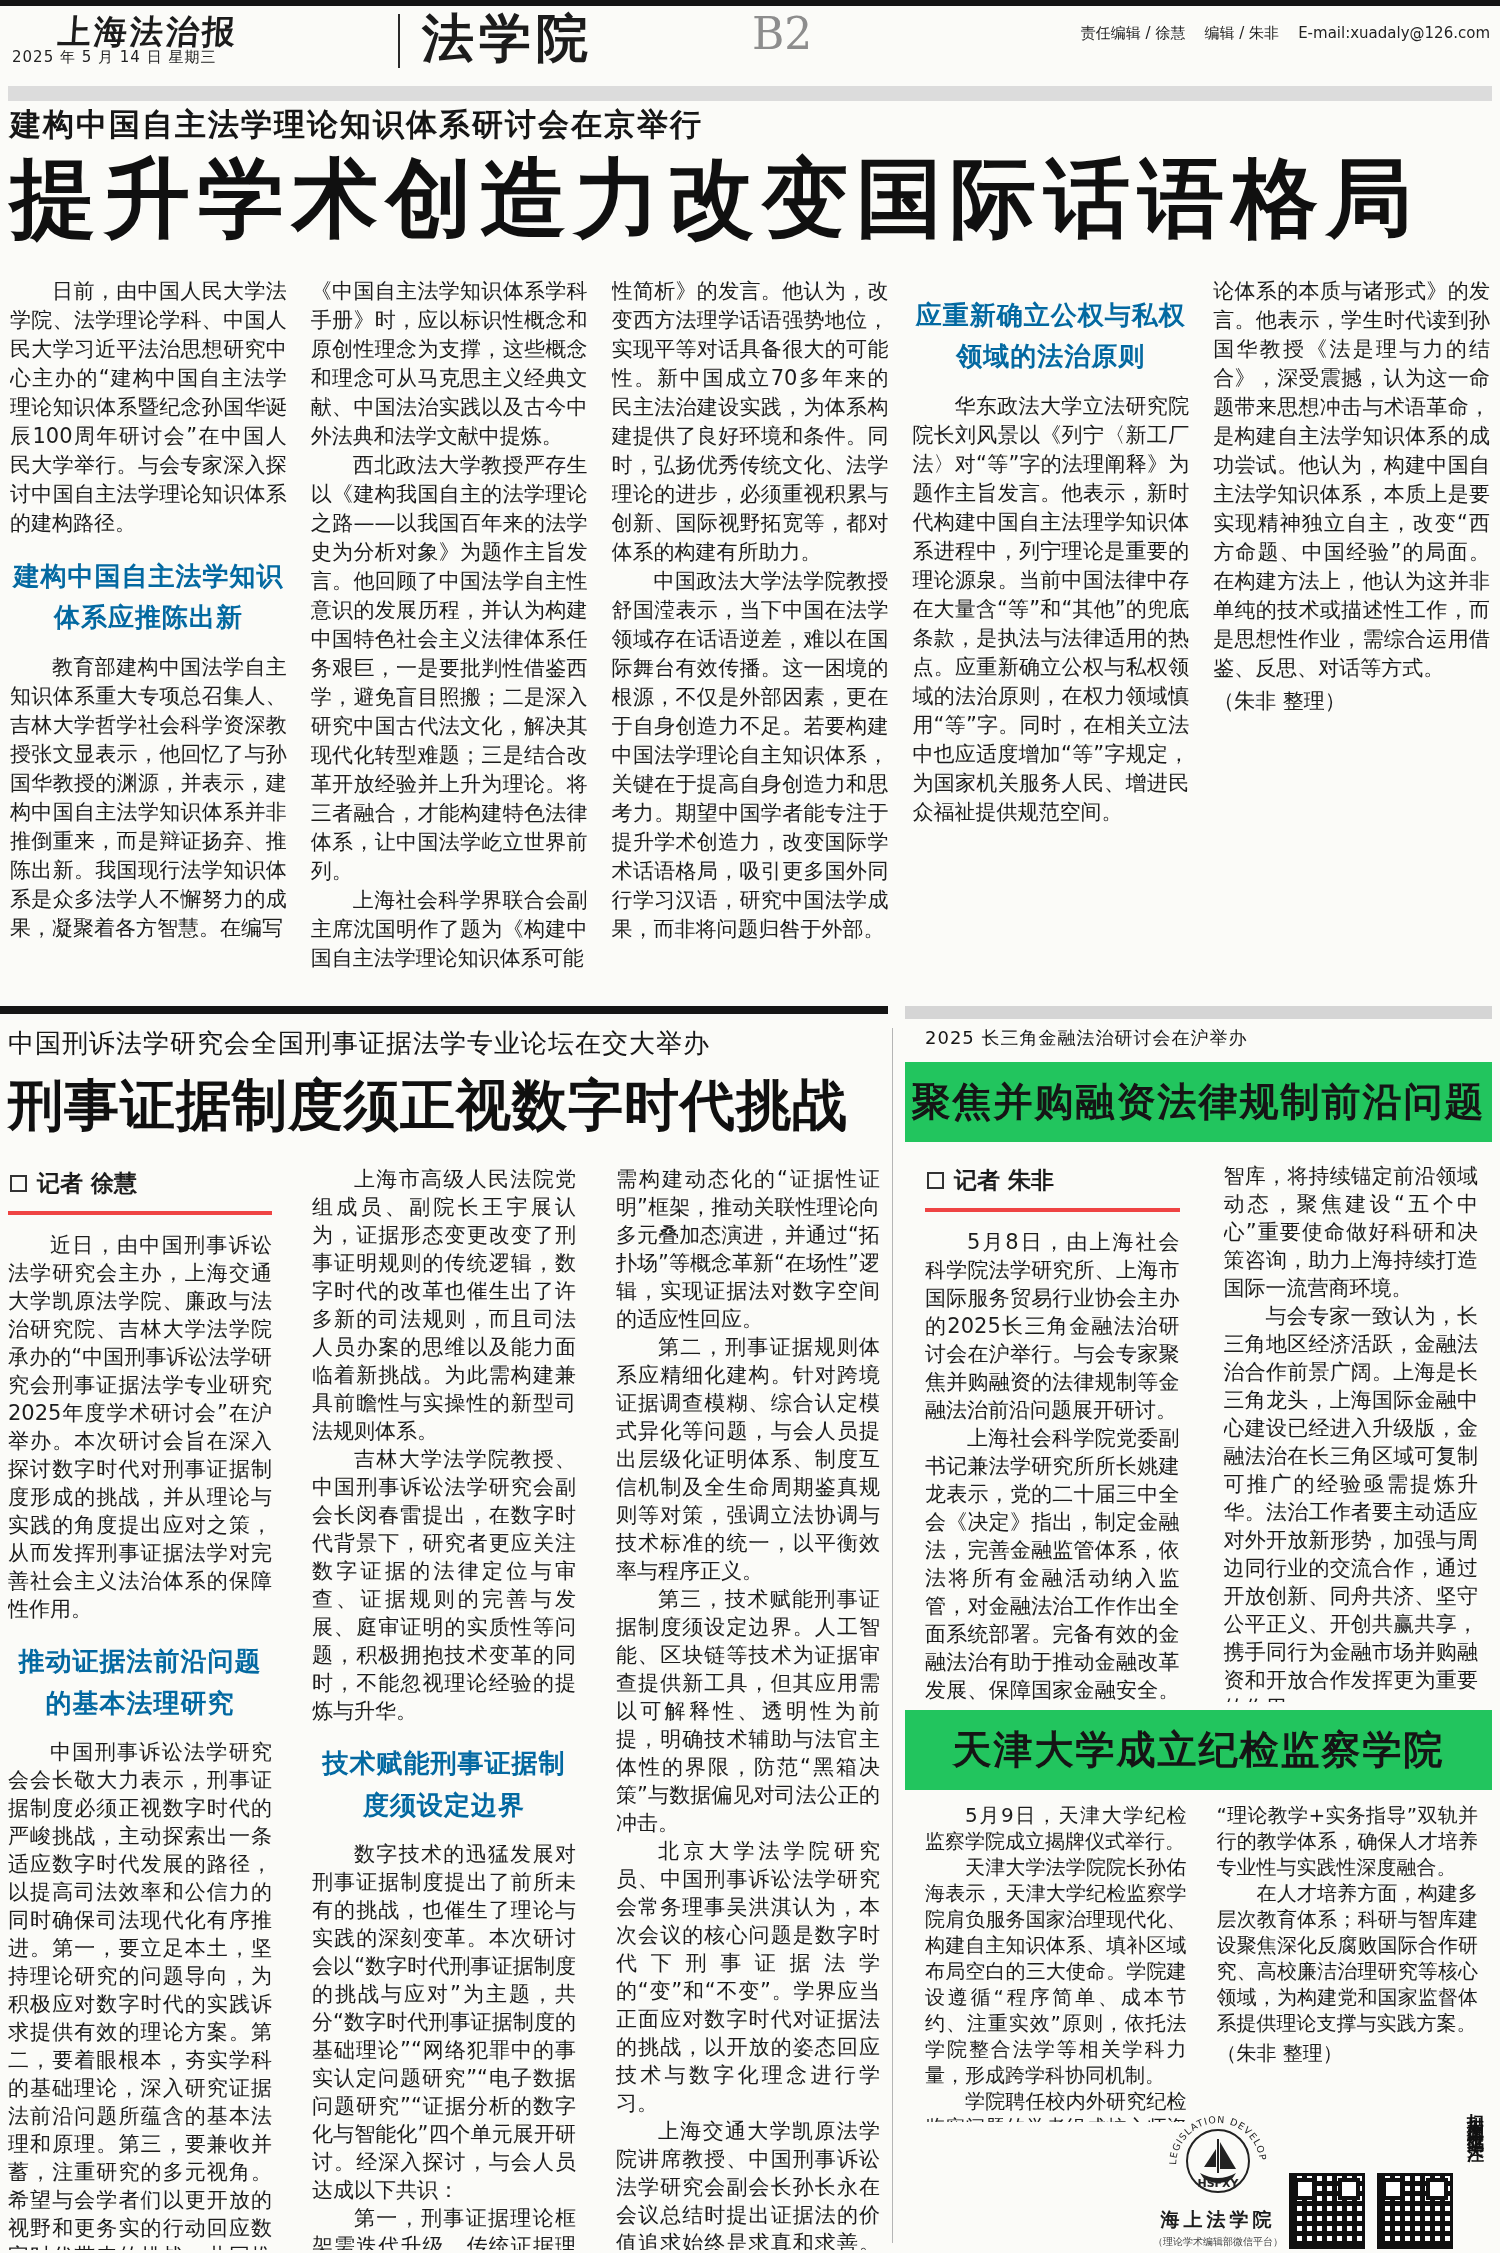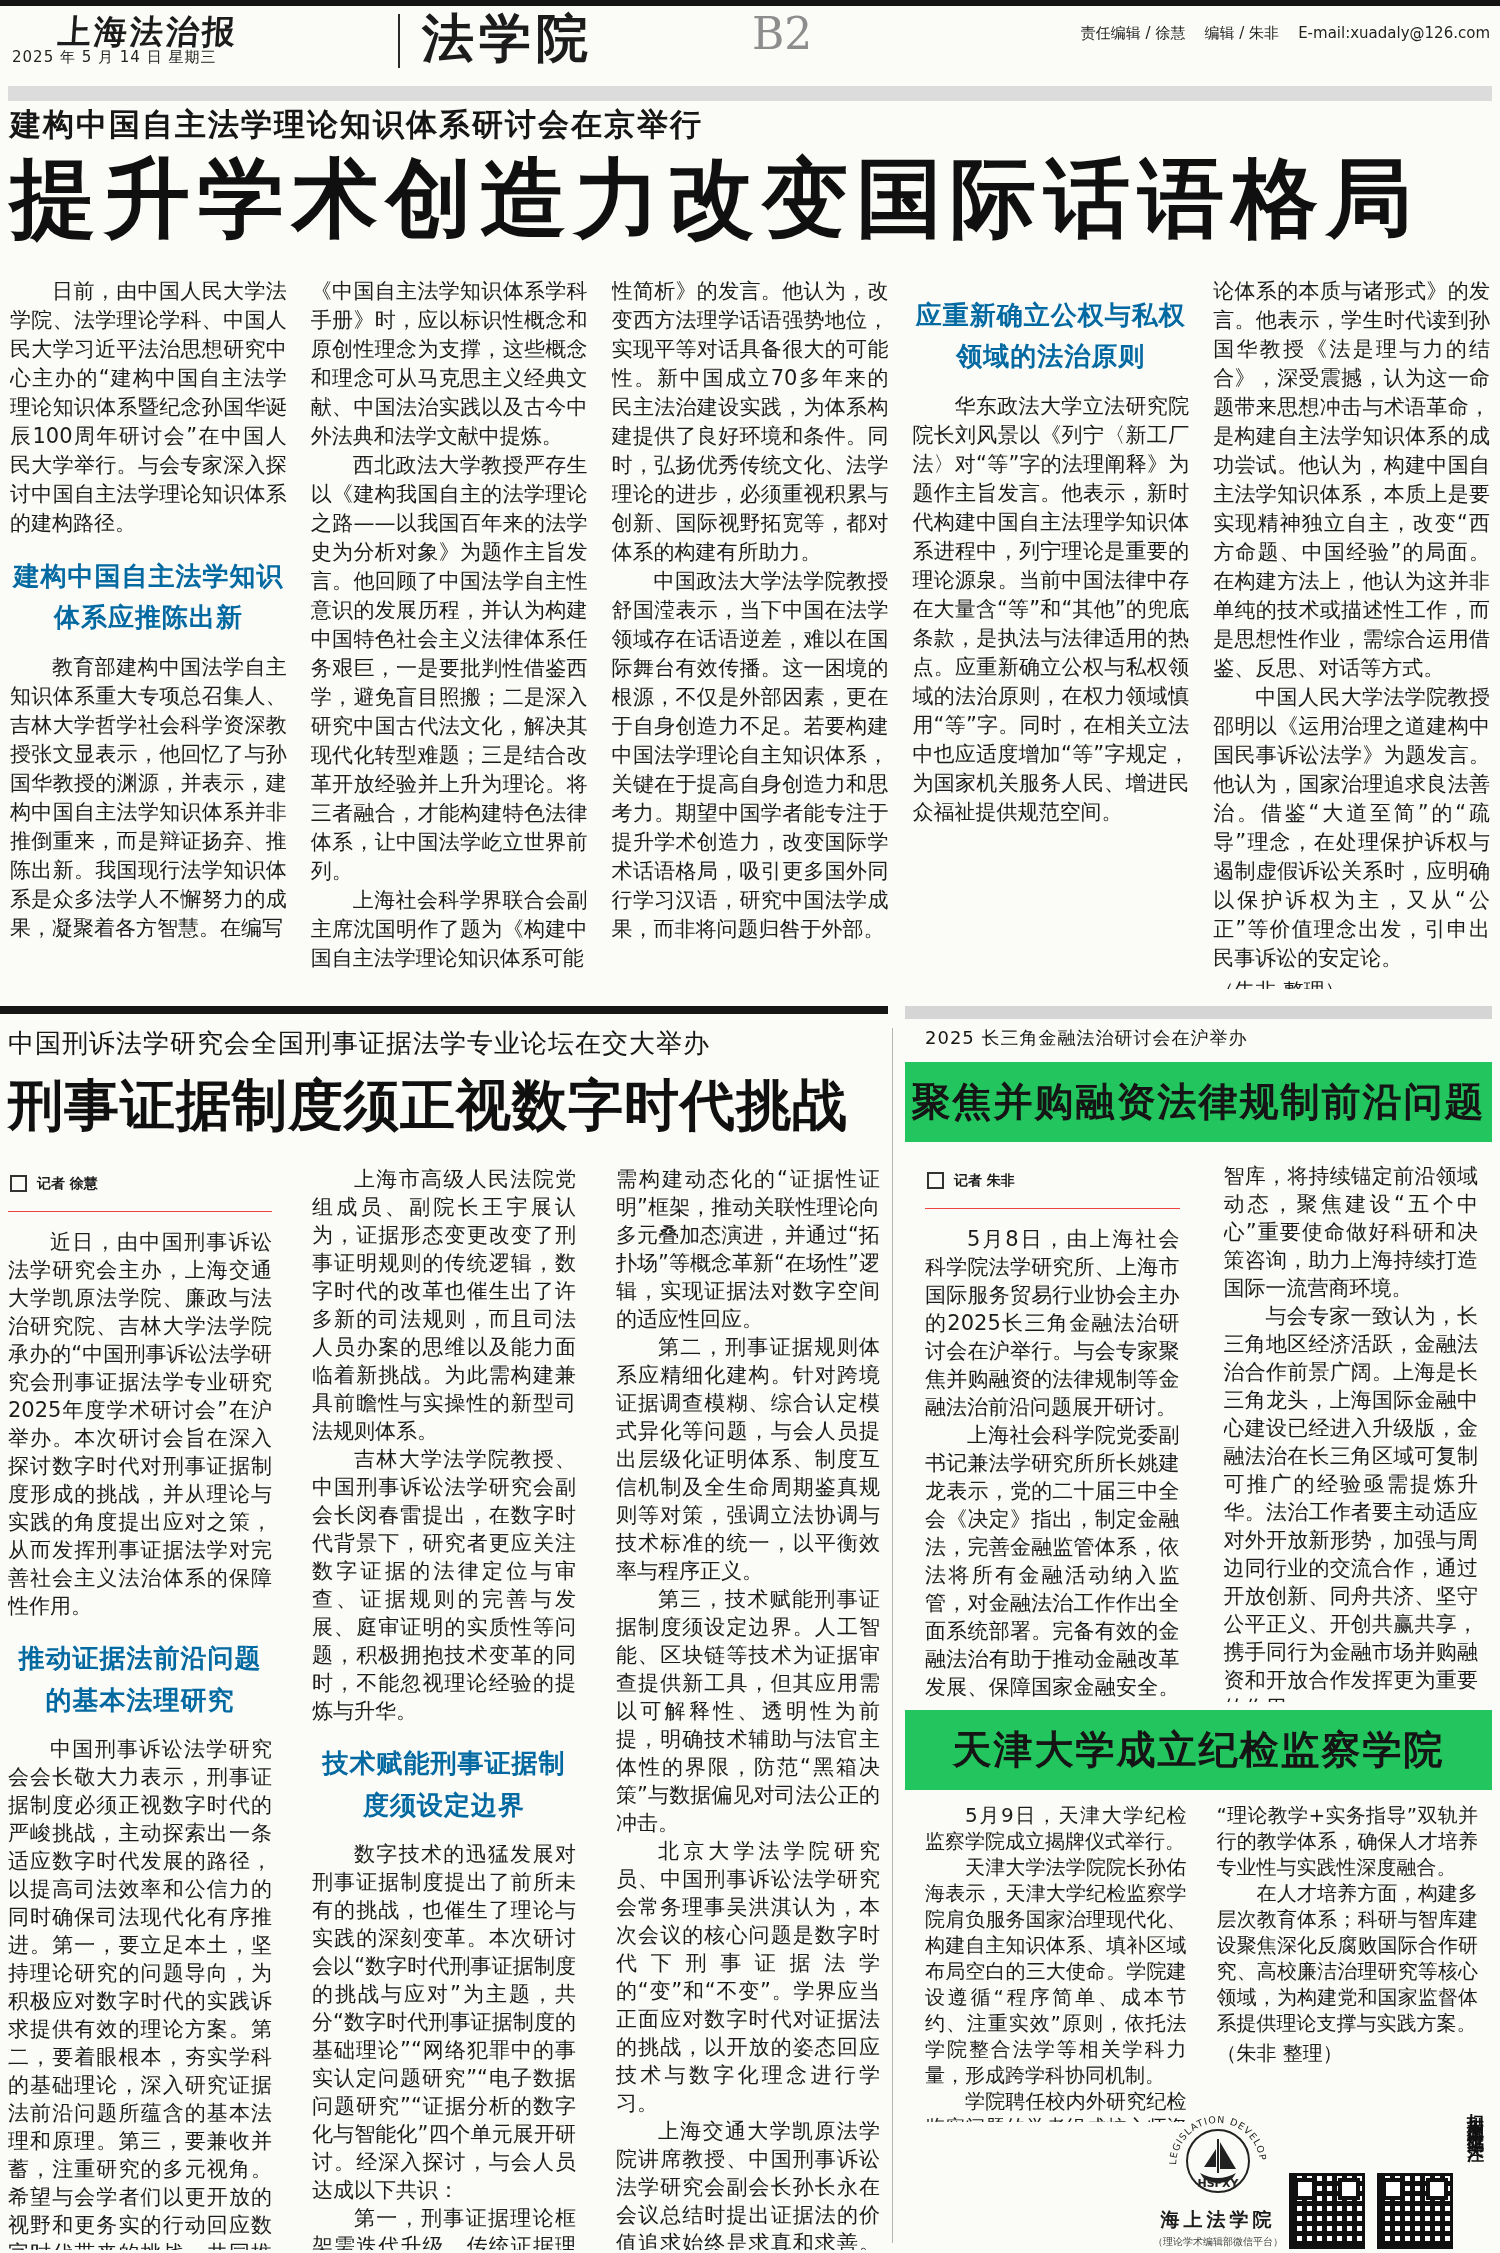--- a/index.html
+++ b/index.html
@@ -26,22 +26,22 @@
 
   
   .cols{display:flex;}
   .col{flex:1 1 0;overflow:hidden;text-align:justify;}
   .col p{margin:0;text-align:justify;}
   .para{text-indent:2em;}
   .flow{text-indent:0;}
   .credit{text-align:left;text-indent:0;padding-right:6px;margin-top:4px !important;}
   .subhead{font-size:26px;font-weight:700;text-align:center;line-height:1.6;
     letter-spacing:1px;margin:18px 0 14px;color:#0369a1;}
-  .byline{display:flex;align-items:center;font-size:14px;font-weight:700;
-    padding:4px 2px 14px 2px;border-bottom:1px solid #ef4444;margin-bottom:16px;}
+  .byline{display:flex;align-items:center;font-size:23px;font-weight:700;
+    padding:4px 2px 14px 2px;border-bottom:4px solid #ef4444;margin-bottom:16px;}
   .byline-square{width:13px;height:13px;border:2px solid #333;display:inline-block;margin-right:10px;flex:0 0 auto;}
 
   
   .lead{position:absolute;left:10px;right:10px;top:104px;}
   .lead-kicker{font-size:31px;font-weight:600;letter-spacing:2px;color:#161616;line-height:1.3;}
   .lead-headline{margin:6px 0 0 0;font-family:"DejaVu Serif","Liberation Serif",serif;
     font-size:86px;font-weight:900;letter-spacing:8px;line-height:1.12;white-space:nowrap;color:#101010;}
   .lead-body{margin-top:30px;height:712px;gap:24px;font-size:21px;line-height:29px;}
 
   
@@ -113,21 +113,20 @@
         <div class="col">
           <p class="flow">性简析》的发言。他认为，改变西方法理学话语强势地位，实现平等对话具备很大的可能性。新中国成立70多年来的民主法治建设实践，为体系构建提供了良好环境和条件。同时，弘扬优秀传统文化、法学理论的进步，必须重视积累与创新、国际视野拓宽等，都对体系的构建有所助力。</p>
           <p class="para">中国政法大学法学院教授舒国滢表示，当下中国在法学领域存在话语逆差，难以在国际舞台有效传播。这一困境的根源，不仅是外部因素，更在于自身创造力不足。若要构建中国法学理论自主知识体系，关键在于提高自身创造力和思考力。期望中国学者能专注于提升学术创造力，改变国际学术话语格局，吸引更多国外同行学习汉语，研究中国法学成果，而非将问题归咎于外部。</p>
         </div>
         <div class="col">
           <h3 class="subhead">应重新确立公权与私权领域的法治原则</h3>
           <p class="para">华东政法大学立法研究院院长刘风景以《列宁〈新工厂法〉对“等”字的法理阐释》为题作主旨发言。他表示，新时代构建中国自主法理学知识体系进程中，列宁理论是重要的理论源泉。当前中国法律中存在大量含“等”和“其他”的兜底条款，是执法与法律适用的热点。应重新确立公权与私权领域的法治原则，在权力领域慎用“等”字。同时，在相关立法中也应适度增加“等”字规定，为国家机关服务人民、增进民众福祉提供规范空间。</p>
         </div>
         <div class="col">
           <p class="flow">论体系的本质与诸形式》的发言。他表示，学生时代读到孙国华教授《法是理与力的结合》，深受震撼，认为这一命题带来思想冲击与术语革命，是构建自主法学知识体系的成功尝试。他认为，构建中国自主法学知识体系，本质上是要实现精神独立自主，改变“西方命题、中国经验”的局面。在构建方法上，他认为这并非单纯的技术或描述性工作，而是思想性作业，需综合运用借鉴、反思、对话等方式。</p>
-          <p class="para">中国人民大学法学院教授邵明以《运用治理之道建构中国民事诉讼法学》为题发言。他认为，国家治理追求良法善治。借鉴“大道至简”的“疏导”理念，在处理保护诉权与遏制虚假诉讼关系时，应明确以保护诉权为主，又从“公正”等价值理念出发，引申出民事诉讼的安定论。</p>
           <p class="credit">（朱非 整理）</p>
         </div>
       </div>
   </section>
 
   <div class="mid-rule-left"></div>
   <div class="mid-rule-right"></div>
   <div class="v-divider"></div>
 
   <section class="crime">

